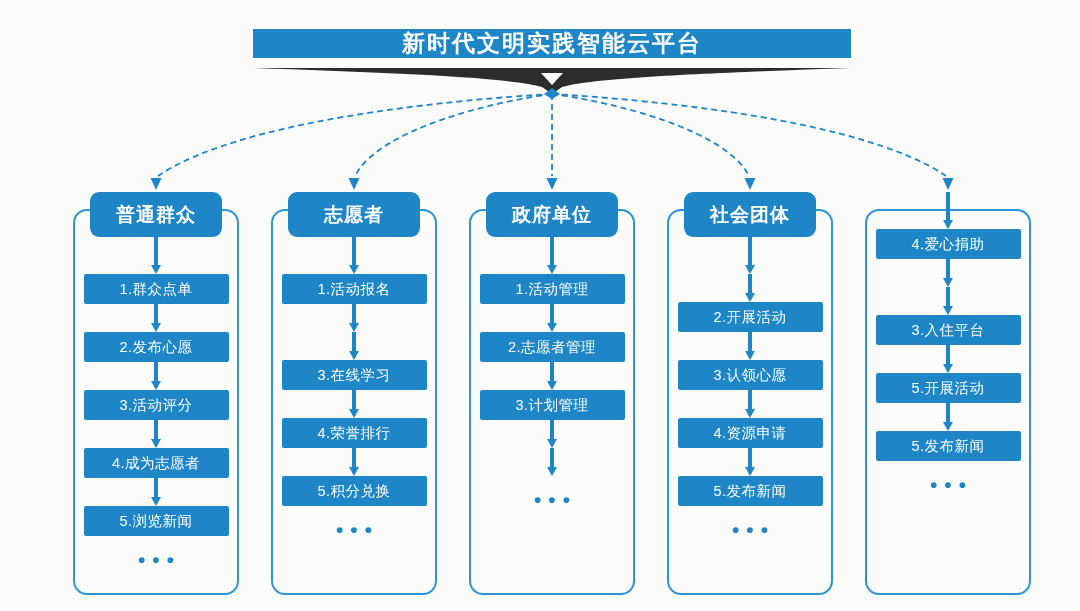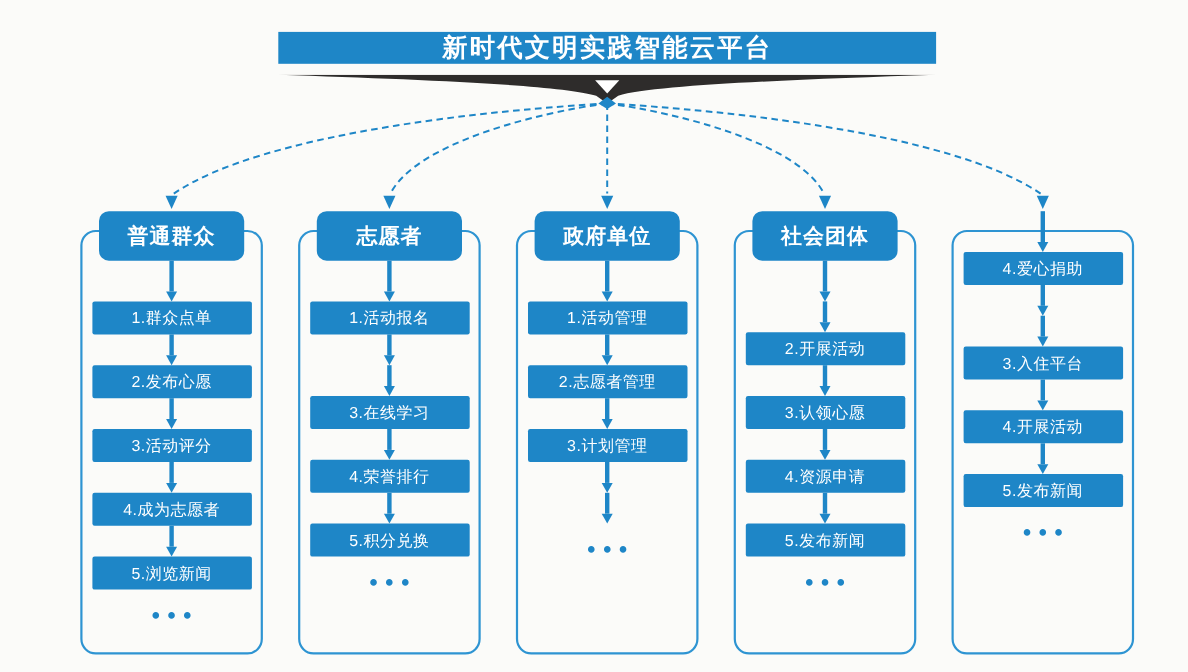--- a/index.html
+++ b/index.html
@@ -261,21 +261,21 @@
         </div>
       <div class="varrow short">
           <i class="stem"></i>
           <i class="head"></i>
         </div>
       <div class="step">3.入住平台</div>
       <div class="varrow short">
           <i class="stem"></i>
           <i class="head"></i>
         </div>
-      <div class="step">4.开展活动</div>
+      <div class="step">5.开展活动</div>
       <div class="varrow short">
           <i class="stem"></i>
           <i class="head"></i>
         </div>
       <div class="step">5.发布新闻</div>
       <div class="dots">•••</div>
     </div>
 
   </div>
 </div>

